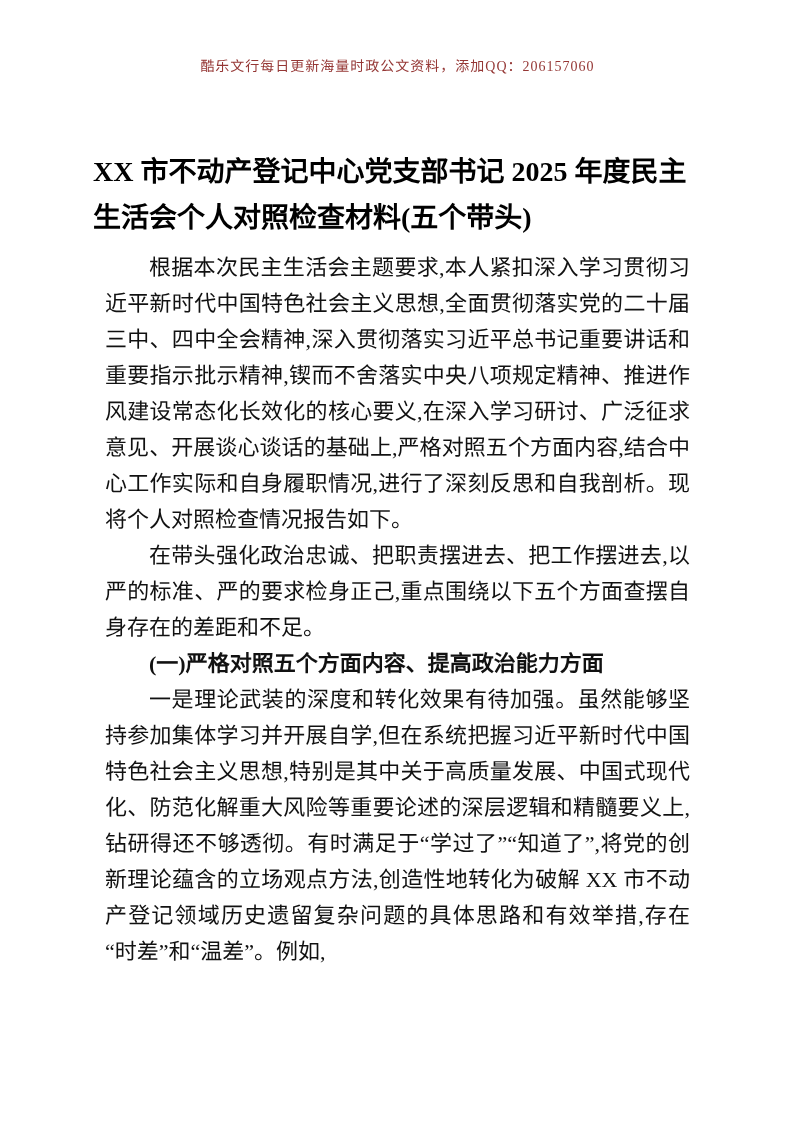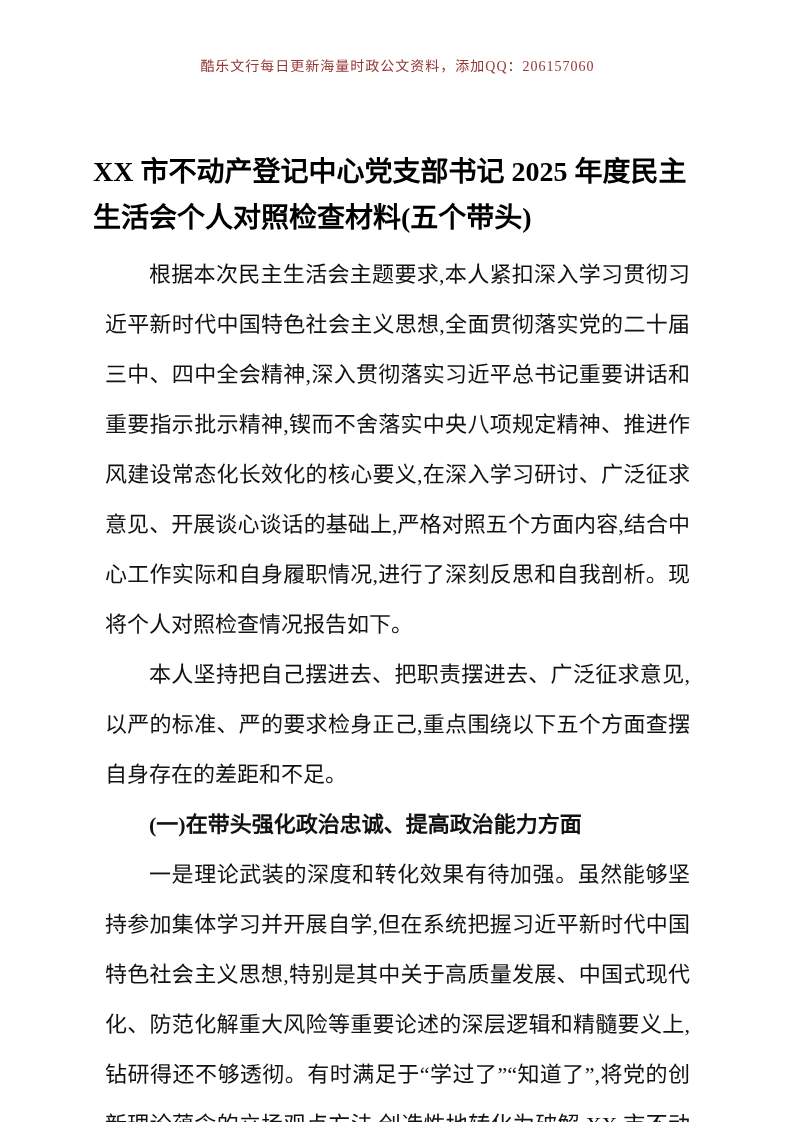--- a/index.html
+++ b/index.html
@@ -35,21 +35,21 @@
     font-weight: 700;
     color: #000000;
     font-family: "Liberation Serif", "DejaVu Serif", serif;
   }
   .content {
     margin-top: 9px;
   }
   .content p, .content h2, .content h3 {
     margin: 0;
     font-size: 22px;
-    line-height: 50px;
+    line-height: 36px;
     text-indent: 2em;
     text-align: justify;
     color: #111111;
   }
   .body-para {
     font-family: "Liberation Serif", "DejaVu Serif", serif;
     font-weight: 400;
   }
   .heading-hei {
     font-family: "Liberation Sans", "DejaVu Sans", sans-serif;
@@ -71,21 +71,21 @@
 
   <div class="header-note">酷乐文行每日更新海量时政公文资料，添加QQ：206157060</div>
 
   <h1 class="doc-title">XX 市不动产登记中心党支部书记 2025 年度民主生活会个人对照检查材料(五个带头)</h1>
 
   <div class="content">
 
     <p class="body-para">根据本次民主生活会主题要求,本人紧扣深入学习贯彻习近平新时代中国特色社会主义思想,全面贯彻落实党的二十届三中、四中全会精神,深入贯彻落实习近平总书记重要讲话和重要指示批示精神,锲而不舍落实中央八项规定精神、推进作风建设常态化长效化的核心要义,在深入学习研讨、广泛征求意见、开展谈心谈话的基础上,严格对照五个方面内容,结合中心工作实际和自身履职情况,进行了深刻反思和自我剖析。现将个人对照检查情况报告如下。</p>
 
 
-    <p class="body-para">本人坚持把自己摆进去、把职责摆进去、广泛征求意见,以严的标准、严的要求检身正己,重点围绕以下五个方面查摆自身存在的差距和不足。</p>
+    <p class="body-para">在带头强化政治忠诚、把职责摆进去、把工作摆进去,以严的标准、严的要求检身正己,重点围绕以下五个方面查摆自身存在的差距和不足。</p>
 
-    <h3 class="heading-kai">(一)在带头强化政治忠诚、提高政治能力方面</h3>
+    <h3 class="heading-kai">(一)严格对照五个方面内容、提高政治能力方面</h3>
 
     <p class="body-para">一是理论武装的深度和转化效果有待加强。虽然能够坚持参加集体学习并开展自学,但在系统把握习近平新时代中国特色社会主义思想,特别是其中关于高质量发展、中国式现代化、防范化解重大风险等重要论述的深层逻辑和精髓要义上,钻研得还不够透彻。有时满足于“学过了”“知道了”,将党的创新理论蕴含的立场观点方法,创造性地转化为破解 XX 市不动产登记领域历史遗留复杂问题的具体思路和有效举措,存在“时差”和“温差”。例如,</p>
 
   </div>
 
 </div>
 
 </body></html>

